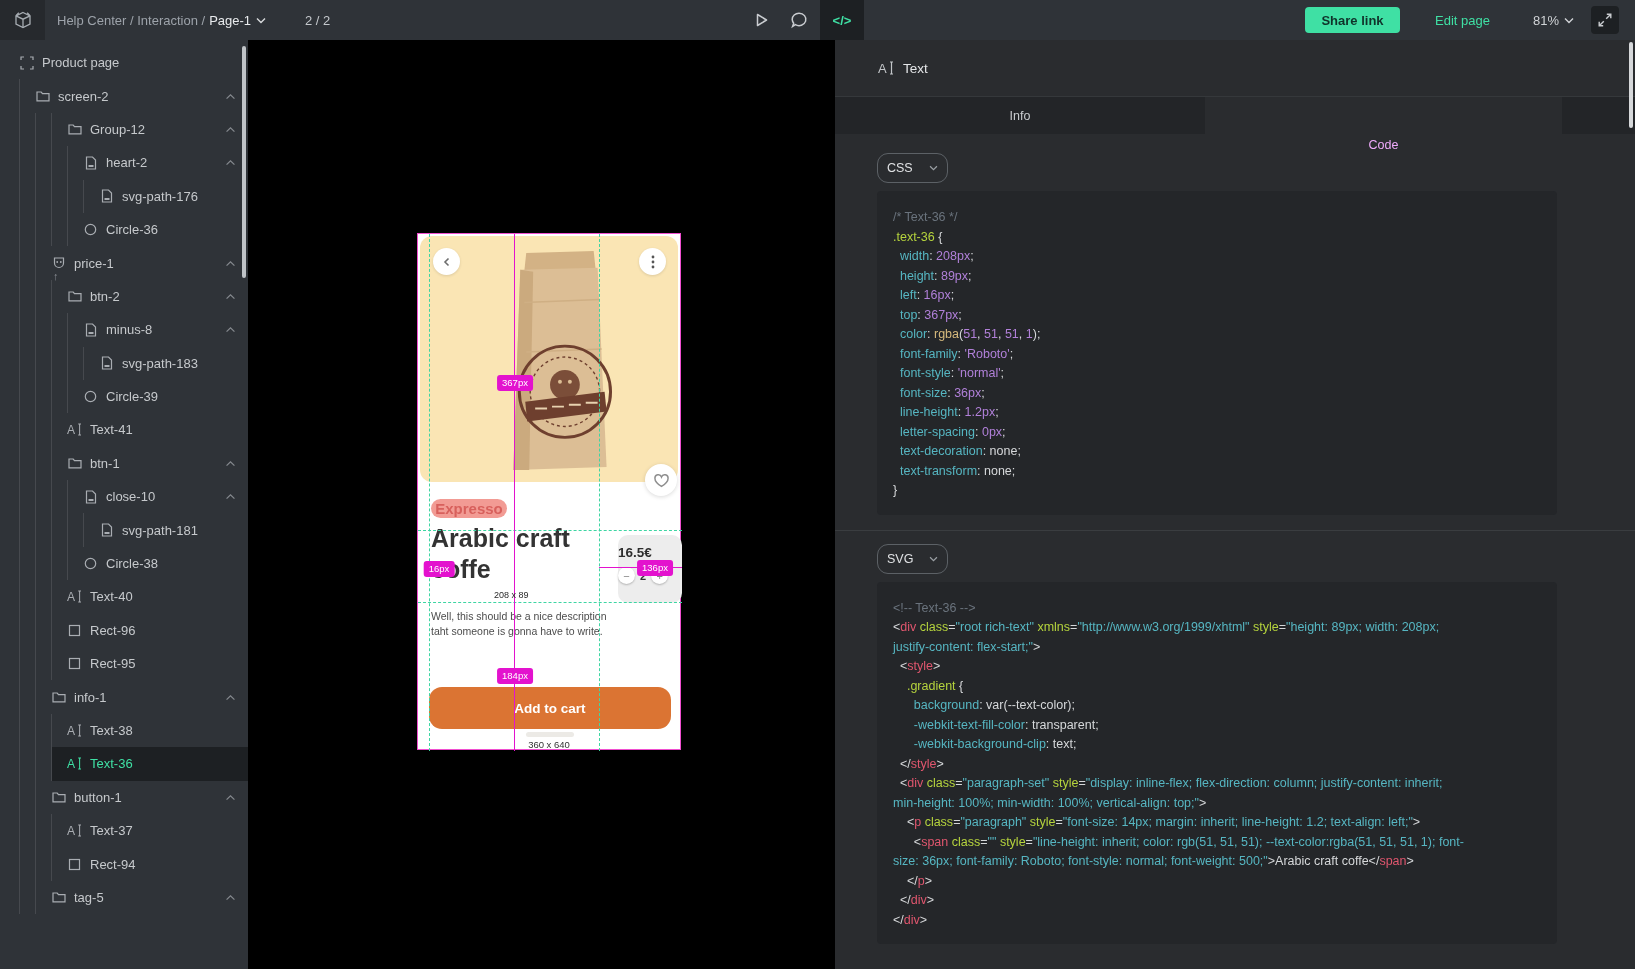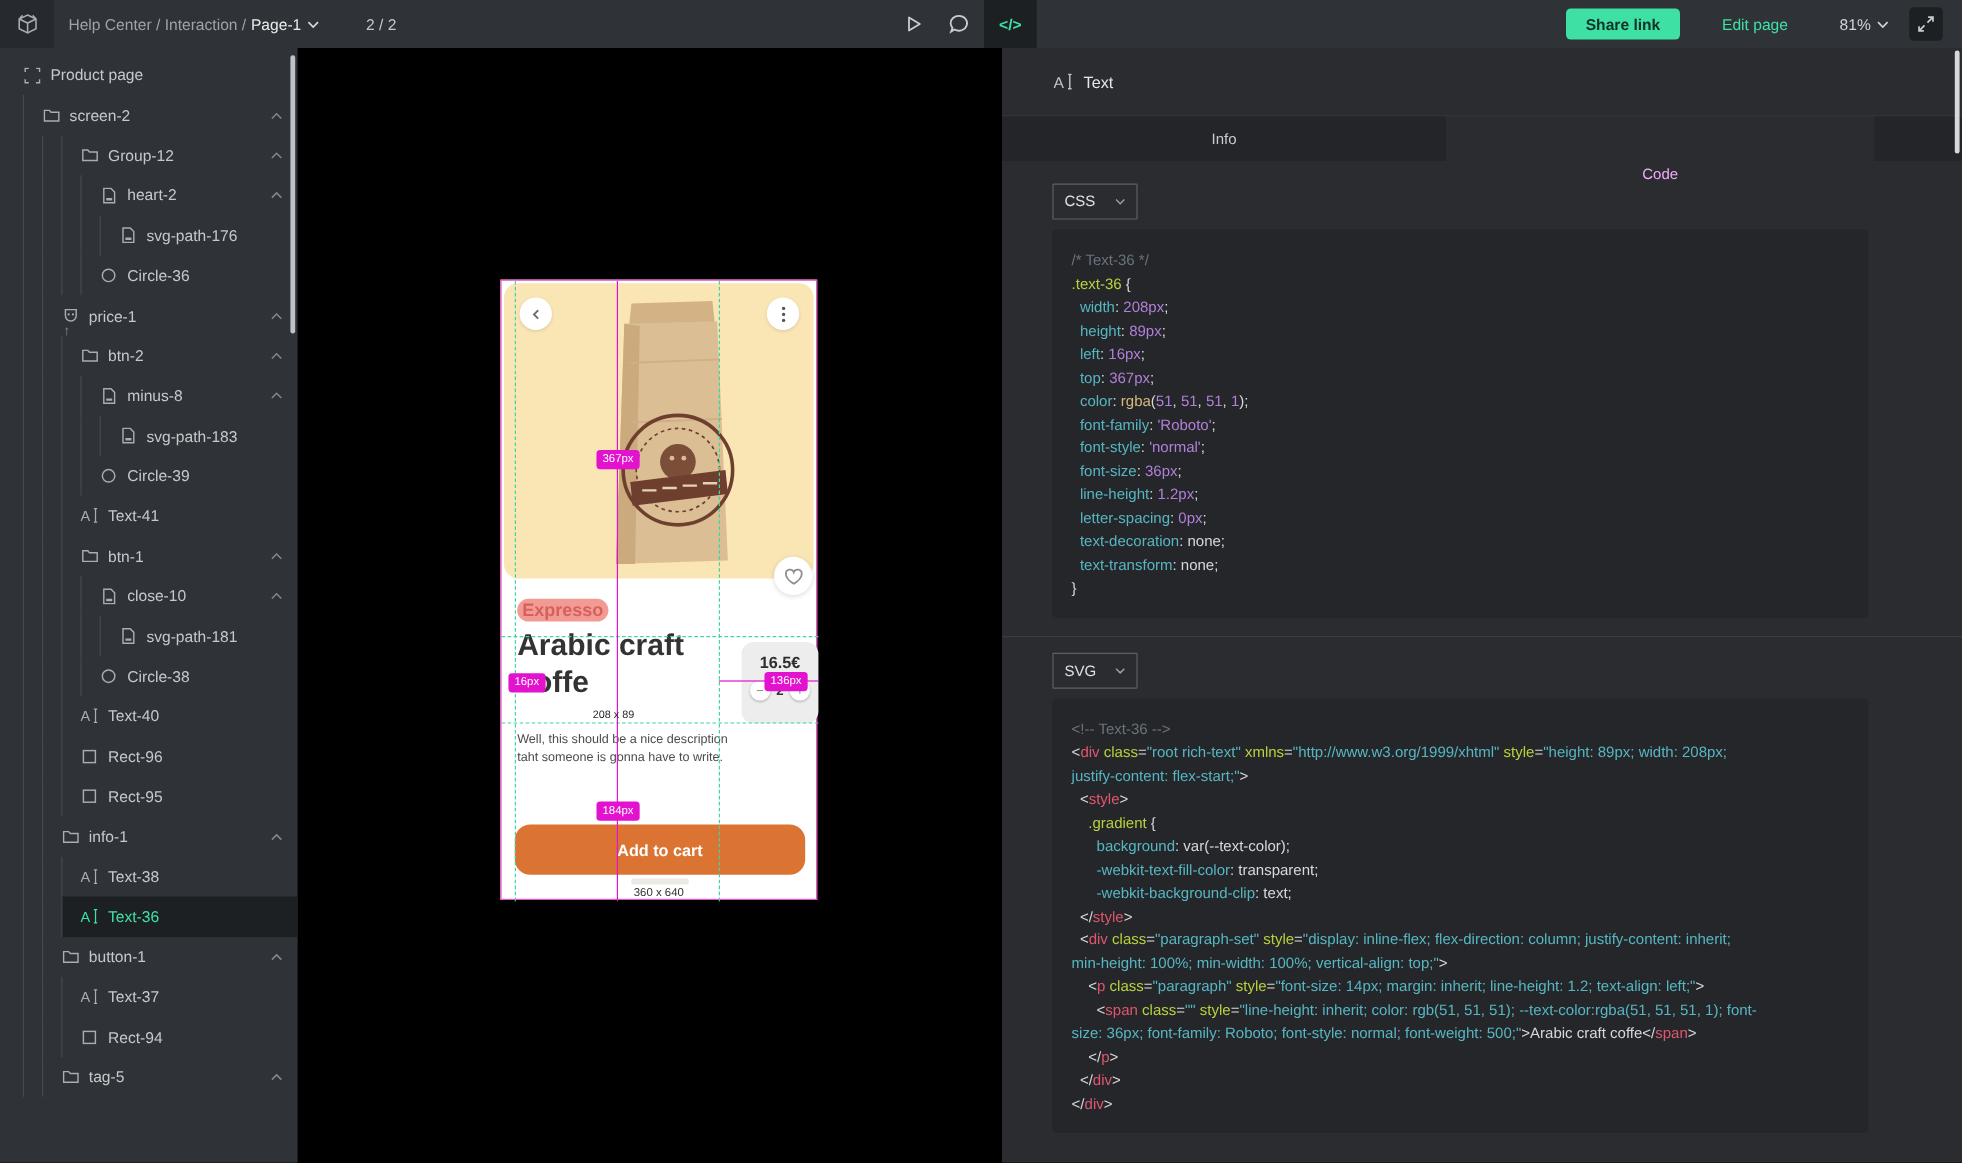--- a/index.html
+++ b/index.html
@@ -61,21 +61,21 @@
              background:#fff; box-shadow:0 1px 4px rgba(0,0,0,.15); display:flex; align-items:center;
              justify-content:center; color:#8F8F8F; cursor:pointer; }
   .tag-pill { position:absolute; left:13px; top:265px; width:76px; height:19px; border-radius:10px;
               background:var(--c-tag_salmon); color:#D8605C; font-size:15px; font-weight:700;
               display:flex; align-items:center; justify-content:center; }
   .p-title { position:absolute; left:13px; top:289px; width:176px; font-size:25px; line-height:31px;
              font-weight:600; color:#333; }
   .p-desc { position:absolute; left:13px; top:375px; width:176px; font-size:10.5px; line-height:15px;
             color:#4C4C4C; }
   .price-box { position:absolute; left:200px; top:301px; width:64px; height:68px; border-radius:10px;
-               background:#EDEDED; display:flex; flex-direction:column; align-items:center; }
+               background:#EDEDED; display:flex; flex-direction:column; }
   .price-val { margin-top:10px; font-size:13.5px; font-weight:700; color:#2E2E2E; }
   .stepper { margin-top:7px; display:flex; align-items:center; gap:5px; }
   .step-btn { width:17px; height:17px; border-radius:50%; background:#fff; box-shadow:0 1px 2px rgba(0,0,0,.25);
               color:#878787; font-size:11px; display:flex; align-items:center; justify-content:center; cursor:pointer; }
   .qty { font-size:11px; font-weight:700; color:#333; }
   .cta { position:absolute; left:11px; top:453px; width:242px; height:42px; border-radius:13px;
          background:var(--c-button_orange); color:#fff; font-size:13.5px; font-weight:700;
          display:flex; align-items:center; justify-content:center; cursor:pointer; }
   .home-bar { position:absolute; left:108px; top:498px; width:48px; height:5px; border-radius:2.5px;
               background:#ECEAE6; }
@@ -95,21 +95,21 @@
   .panel { position:absolute; left:835px; top:40px; width:800px; height:929px; background:#2A2C2F; overflow:hidden; }
   .panel-header { height:57px; display:flex; align-items:center; padding-left:43px; gap:9px;
                   border-bottom:1px solid #35383B; color:#E4E6E8; font-size:13.5px; }
   .ph-icon { color:#C2C5C8; display:flex; }
   .panel-tabs { height:37px; display:flex; }
   .tab { display:flex; align-items:center; justify-content:center; font-size:12.5px; color:#C9CCCF;
          cursor:pointer; }
   .tab.info { width:370px; background:#232528; }
   .tab.code { width:357px; background:#3E4145; color:#f0abfc;margin-top:48px; }
   .tab-fill { flex:1; background:#232528; }
-  .code-select { width:71px; height:30px; margin:19px 0 0 42px; border:1px solid #5C6166; border-radius:1px;
+  .code-select { width:71px; height:30px; margin:19px 0 0 42px; border:1px solid #5C6166; border-radius:11px;
                  display:flex; align-items:center; justify-content:space-between; padding:0 9px;
                  color:#DFE1E3; font-size:12.5px; cursor:pointer; }
   .code-select .chev { color:#9BA0A5; display:flex; }
   .code-block { width:680px; margin:8px 0 0 42px; background:#242629; border-radius:4px;
                 padding:17px 0 14px 16px; overflow:hidden; }
   .code-line { white-space:pre; font-size:12.5px; line-height:19.5px; height:19.5px; }
   .panel-divider { height:1px; background:#3A3D40; margin-top:15px; }
   .pn-scroll { position:absolute; right:2px; top:2px; width:4px; height:86px; background:#D6D8DA;
                border-radius:2px; }
   .tok-cm  { color:var(--c-tok_comment); }

